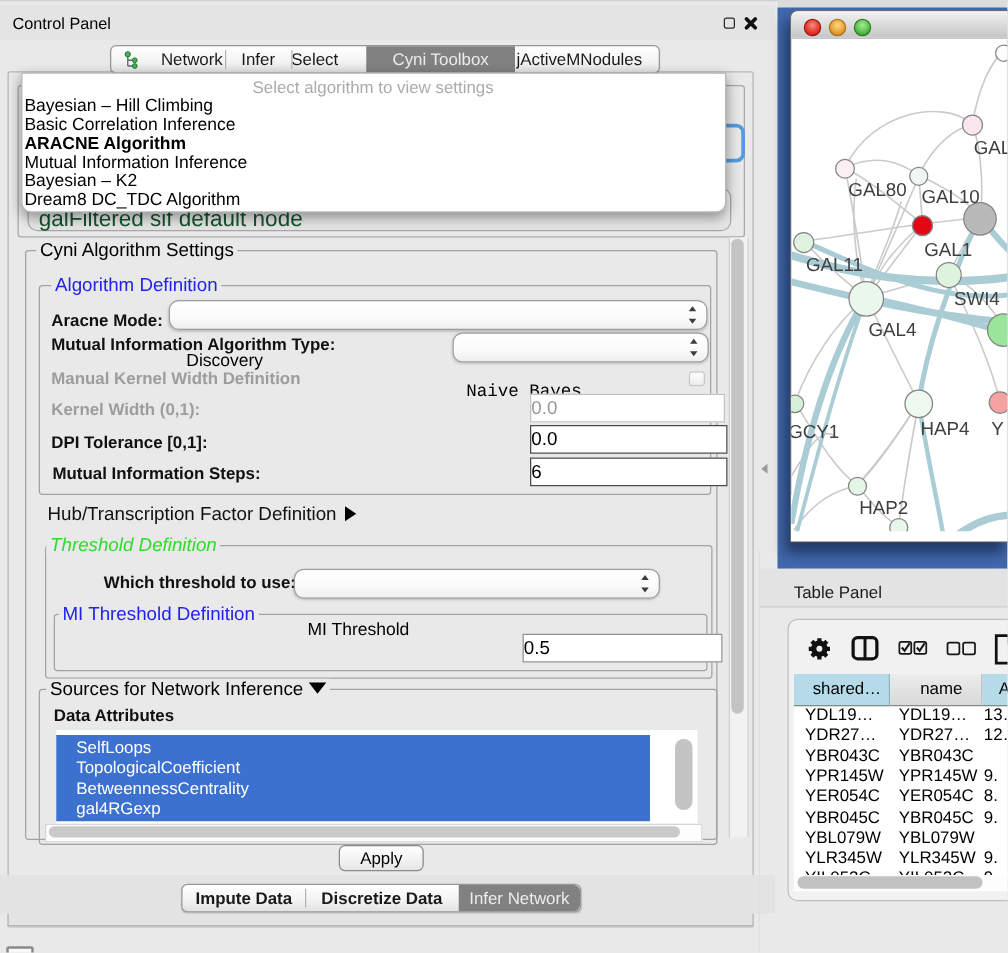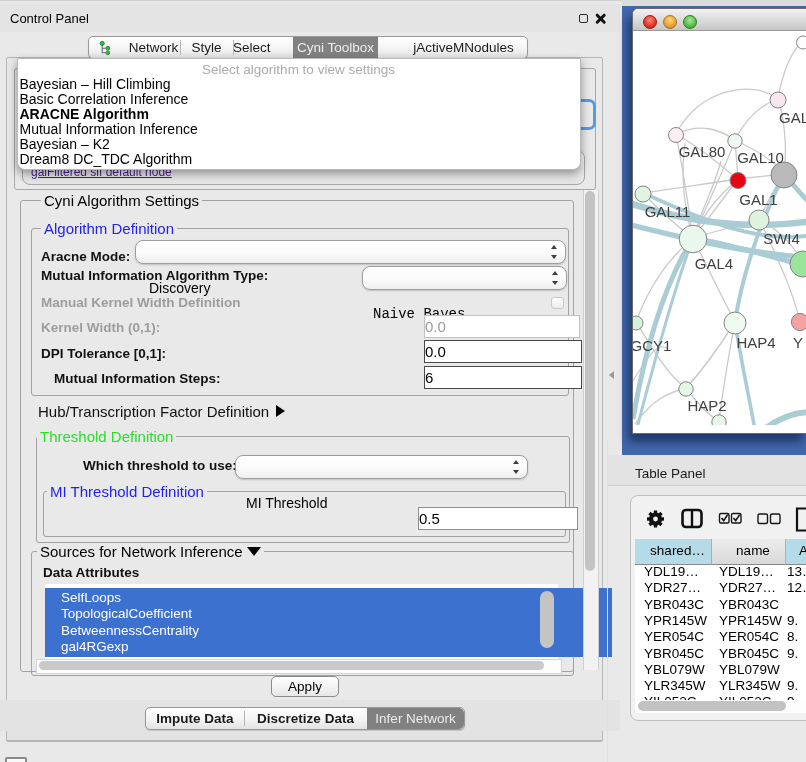--- a/index.html
+++ b/index.html
@@ -37,40 +37,40 @@
         <line x1="2.2" y1="2.2" x2="9.2" y2="9.2"></line>
         <line x1="9.2" y1="2.2" x2="2.2" y2="9.2"></line>
       </g>
     </svg>
 
 <div class="ab" style="left:6px;top:57px;width:595px;height:683px;border:1px solid #b6b6b6;border-radius:2px;background:#e9e9e9;"></div>
 
 <div class="ab" style="left:14px;top:68px;width:580px;height:120px;border:1px solid #a8a8a8;border-radius:3px;"></div>
 <div class="ab" style="left:560px;top:99px;width:30px;height:25px;border:3px solid #569be0;border-radius:7px;background:#e9e9e9;"></div>
 <div class="ab" style="left:22px;top:150px;width:561px;height:33px;border:1px solid #a8a8a8;border-radius:8px;background:linear-gradient(#fdfdfd,#e4e4e4);"></div>
-<div class="ab" style="left:31px;top:165px;font-size:12px;color:#4c1d95;text-decoration:underline;">galFiltered sif default node</div>
+<div class="ab" style="left:31px;top:165px;font-size:18px;color:#14532d;">galFiltered sif default node</div>
 
 <div class="tabgrp" style="left:88px;top:36px;width:438px;">
   <div class="tabseg" style="left:0;width:91px;border-radius:5px 0 0 5px;"><span style="margin-left:38px;">Network</span></div>
-  <div class="tabseg" style="left:91px;width:53px;">Style</div>
+  <div class="tabseg" style="left:91px;width:53px;">Infer</div>
   <div class="tabseg" style="left:144px;width:36px;">Select</div>
-  <div class="tabseg tabsel" style="left:204px;width:85px;">Cyni Toolbox</div>
+  <div class="tabseg tabsel" style="left:204px;width:119px;">Cyni Toolbox</div>
   <div class="tabseg" style="left:311px;width:127px;border-radius:0 5px 5px 0;">jActiveMNodules</div>
   <div class="tabdiv" style="left:91px;"></div>
   <div class="tabdiv" style="left:144px;"></div>
   <svg class="ab" style="left:10px;top:3px;" width="15" height="16" viewBox="0 0 15 16">
     <path d="M3.2 5 L3.2 12.8 M3.2 8.2 L6.6 8.2 M3.2 12.8 L6.6 12.8" stroke="#5b6b7b" stroke-width="1.1" fill="none"></path>
     <circle cx="3.2" cy="3.4" r="2.1" fill="#44b34f" stroke="#1d7a28" stroke-width="0.8"></circle>
     <circle cx="8.8" cy="8.2" r="1.9" fill="#44b34f" stroke="#1d7a28" stroke-width="0.8"></circle>
     <circle cx="8.8" cy="12.8" r="1.9" fill="#44b34f" stroke="#1d7a28" stroke-width="0.8"></circle>
   </svg>
 </div>
 
 <div class="grp" style="left:20px;top:200px;width:552px;height:470px;">
-  <span class="gt" style="left:8px;margin-left:12px;">Cyni Algorithm Settings</span>
+  <span class="gt" style="left:8px;">Cyni Algorithm Settings</span>
 </div>
 
 <div class="grp" style="left:31px;top:228px;width:536px;height:166px;">
   <span class="gt" style="left:9px;color:#2222ee;">Algorithm Definition</span>
 </div>
 <div class="lbl" style="left:41px;top:249px;">Aracne Mode:</div>
 <div class="combo" style="left:135px;top:240px;width:429px;height:22px;">
       <span class="ct" style="left:13px;">Discovery</span>
       <span class="arr up"></span>
       <span class="arr dn"></span>
@@ -80,46 +80,46 @@
       <span class="ct">Naive Bayes</span>
       <span class="arr up"></span>
       <span class="arr dn"></span>
     </div>
 <div class="lbl" style="left:41px;top:295px;color:#9d9d9d;">Manual Kernel Width Definition</div>
 <div class="ab" style="left:551px;top:297px;width:11px;height:10px;border:1px solid #c9c9c9;border-radius:3px;background:linear-gradient(#fefefe,#ececec);"></div>
 <div class="lbl" style="left:41px;top:320px;color:#9d9d9d;">Kernel Width (0,1):</div>
 <div class="fld" style="left:424px;top:315px;width:136px;height:21px;border:1px solid #c2c2c2;background:#fff;color:#9a9a9a;font-size:15px;line-height:21px;">0.0</div>
 <div class="lbl" style="left:41px;top:346px;">DPI Tolerance [0,1]:</div>
 <div class="fld" style="left:424px;top:340px;width:138px;height:21px;border:1.5px solid #4a4a4a;font-size:15px;line-height:21px;">0.0</div>
-<div class="lbl" style="left:54px;top:371px;">Mutual Information Steps:</div>
+<div class="lbl" style="left:42px;top:371px;">Mutual Information Steps:</div>
 <div class="fld" style="left:424px;top:366px;width:138px;height:21px;border:1.5px solid #4a4a4a;font-size:15px;line-height:21px;">6</div>
 
 <div class="ab" style="left:38px;top:403px;font-size:15px;color:#111;">Hub/Transcription Factor Definition</div>
 <div class="ab" style="left:276px;top:405px;width:0;height:0;border-top:6px solid transparent;border-bottom:6px solid transparent;border-left:9px solid #000;"></div>
 
 <div class="grp" style="left:36px;top:436px;width:532px;height:105px;">
-  <span class="gt" style="left:0px;color:#2cdd2c;">Threshold Definition</span>
+  <span class="gt" style="left:0px;color:#2cdd2c;font-style:italic;">Threshold Definition</span>
 </div>
 <div class="lbl" style="left:83px;top:458px;">Which threshold to use:</div>
 <div class="combo" style="left:235px;top:455px;width:291px;height:22px;">
       <span class="ct">MI Threshold</span>
       <span class="arr up"></span>
       <span class="arr dn"></span>
     </div>
 <div class="grp" style="left:43px;top:491px;width:521px;height:44px;">
   <span class="gt" style="left:3px;color:#2222ee;">MI Threshold Definition</span>
 </div>
 <div class="fld" style="left:418px;top:507px;width:140px;height:21px;border:1px solid #8f8f8f;font-size:15px;line-height:21px;">0.5</div>
 
 <div class="grp" style="left:31px;top:551px;width:541px;height:123px;">
   <span class="gt" style="left:5px;">Sources for Network Inference <span style="display:inline-block;width:0;height:0;border-left:7px solid transparent;border-right:7px solid transparent;border-top:9px solid #000;vertical-align:1px;"></span></span>
 </div>
 <div class="lbl" style="left:43px;top:565px;">Data Attributes</div>
 <div class="ab" style="left:45px;top:584px;width:513px;height:75px;background:#fff;"></div>
-<div class="ab" style="left:45px;top:588px;width:567px;height:69px;background:#3c71d0;color:#fff;font-size:13.5px;">
+<div class="ab" style="left:45px;top:588px;width:475px;height:69px;background:#3c71d0;color:#fff;font-size:13.5px;">
   <div style="padding:2px 0 0 16px;line-height:16.3px;">SelfLoops<br>TopologicalCoefficient<br>BetweennessCentrality<br>gal4RGexp</div>
 </div>
 <div class="ab" style="left:540px;top:591px;width:14px;height:57px;background:#c4c4c4;border-radius:7px;"></div>
 <div class="ab" style="left:36px;top:659px;width:524px;height:13px;background:#fdfdfd;border:1px solid #d5d5d5;"></div>
 <div class="ab" style="left:39px;top:661px;width:505px;height:9px;background:#c9c9c9;border-radius:5px;"></div>
 
 <div class="ab" style="left:271px;top:676px;width:66px;height:19px;border:1px solid #8b8b8b;border-radius:5px;background:linear-gradient(#ffffff,#f1f1f1 60%,#e6e6e6);text-align:center;font-size:13.5px;line-height:19px;">Apply</div>
 
 <div class="ab" style="left:0;top:700px;width:620px;height:31px;background:#e3e3e3;"></div>
 <div class="tabgrp" style="left:145px;top:707px;width:318px;">

